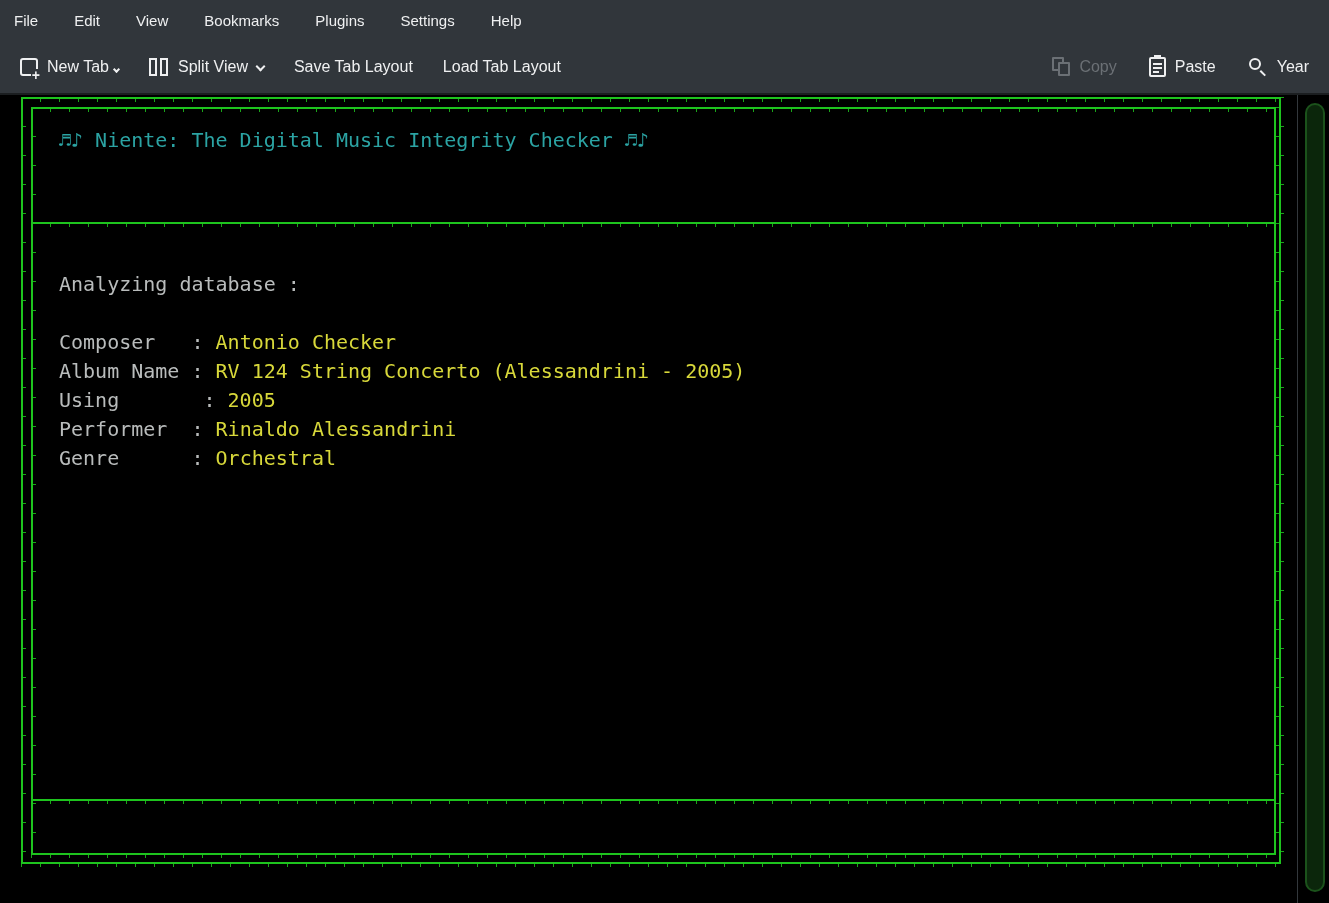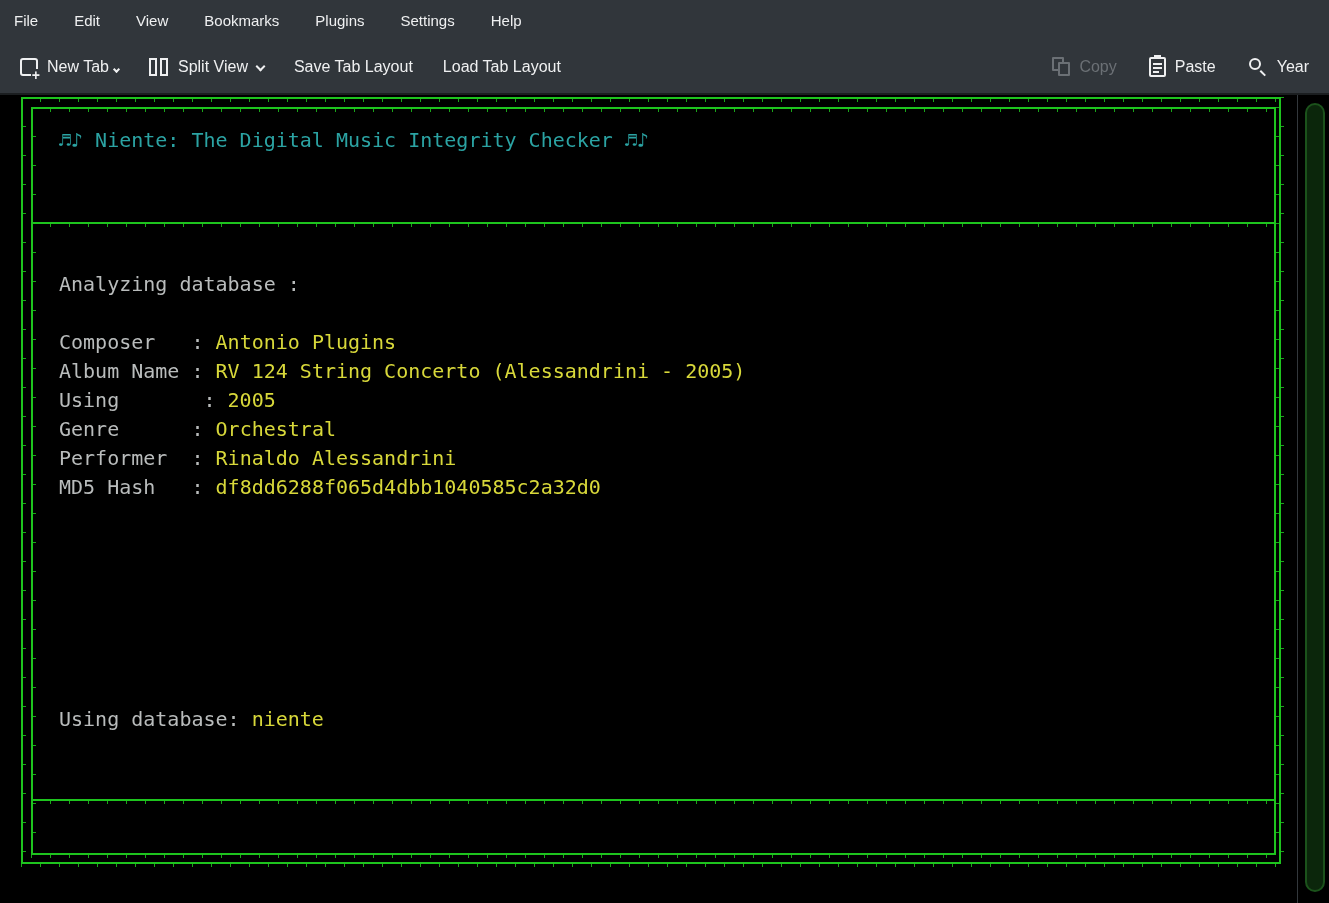--- a/index.html
+++ b/index.html
@@ -150,27 +150,25 @@
     <div class="hline" style="left:31px;top:127px;width:1245px;"></div>
     <div class="hline" style="left:31px;top:704px;width:1245px;"></div>
 
     <div class="sect sect-header">
       <div class="trow"><span class="c-teal">♬♪ Niente: The Digital Music Integrity Checker ♬♪</span></div>
     </div>
 
     <div class="sect sect-main">
       <div class="trow"><span class="c-gray">Analyzing database :</span></div>
       <div class="trow"></div>
-      <div class="trow"><span class="c-gray">Composer   : </span><span class="c-yellow">Antonio Plugins</span></div>
+      <div class="trow"><span class="c-gray">Composer   : </span><span class="c-yellow">Antonio Checker</span></div>
       <div class="trow"><span class="c-gray">Album Name : </span><span class="c-yellow">RV 124 String Concerto (Alessandrini - 2005)</span></div>
       <div class="trow"><span class="c-gray">Using       : </span><span class="c-yellow">2005</span></div>
+      <div class="trow"><span class="c-gray">Performer  : </span><span class="c-yellow">Rinaldo Alessandrini</span></div>
       <div class="trow"><span class="c-gray">Genre      : </span><span class="c-yellow">Orchestral</span></div>
-      <div class="trow"><span class="c-gray">Performer  : </span><span class="c-yellow">Rinaldo Alessandrini</span></div>
-      <div class="trow"><span class="c-gray">MD5 Hash   : </span><span class="c-yellow">df8dd6288f065d4dbb1040585c2a32d0</span></div>
-      <div class="trow db-row"><span class="c-gray">Using database: </span><span class="c-yellow">niente</span></div>
     </div>
 
 
     <div class="sb-sep"></div>
     <div class="sb-thumb"></div>
   </div>
 
 </div>
 
 </body></html>

